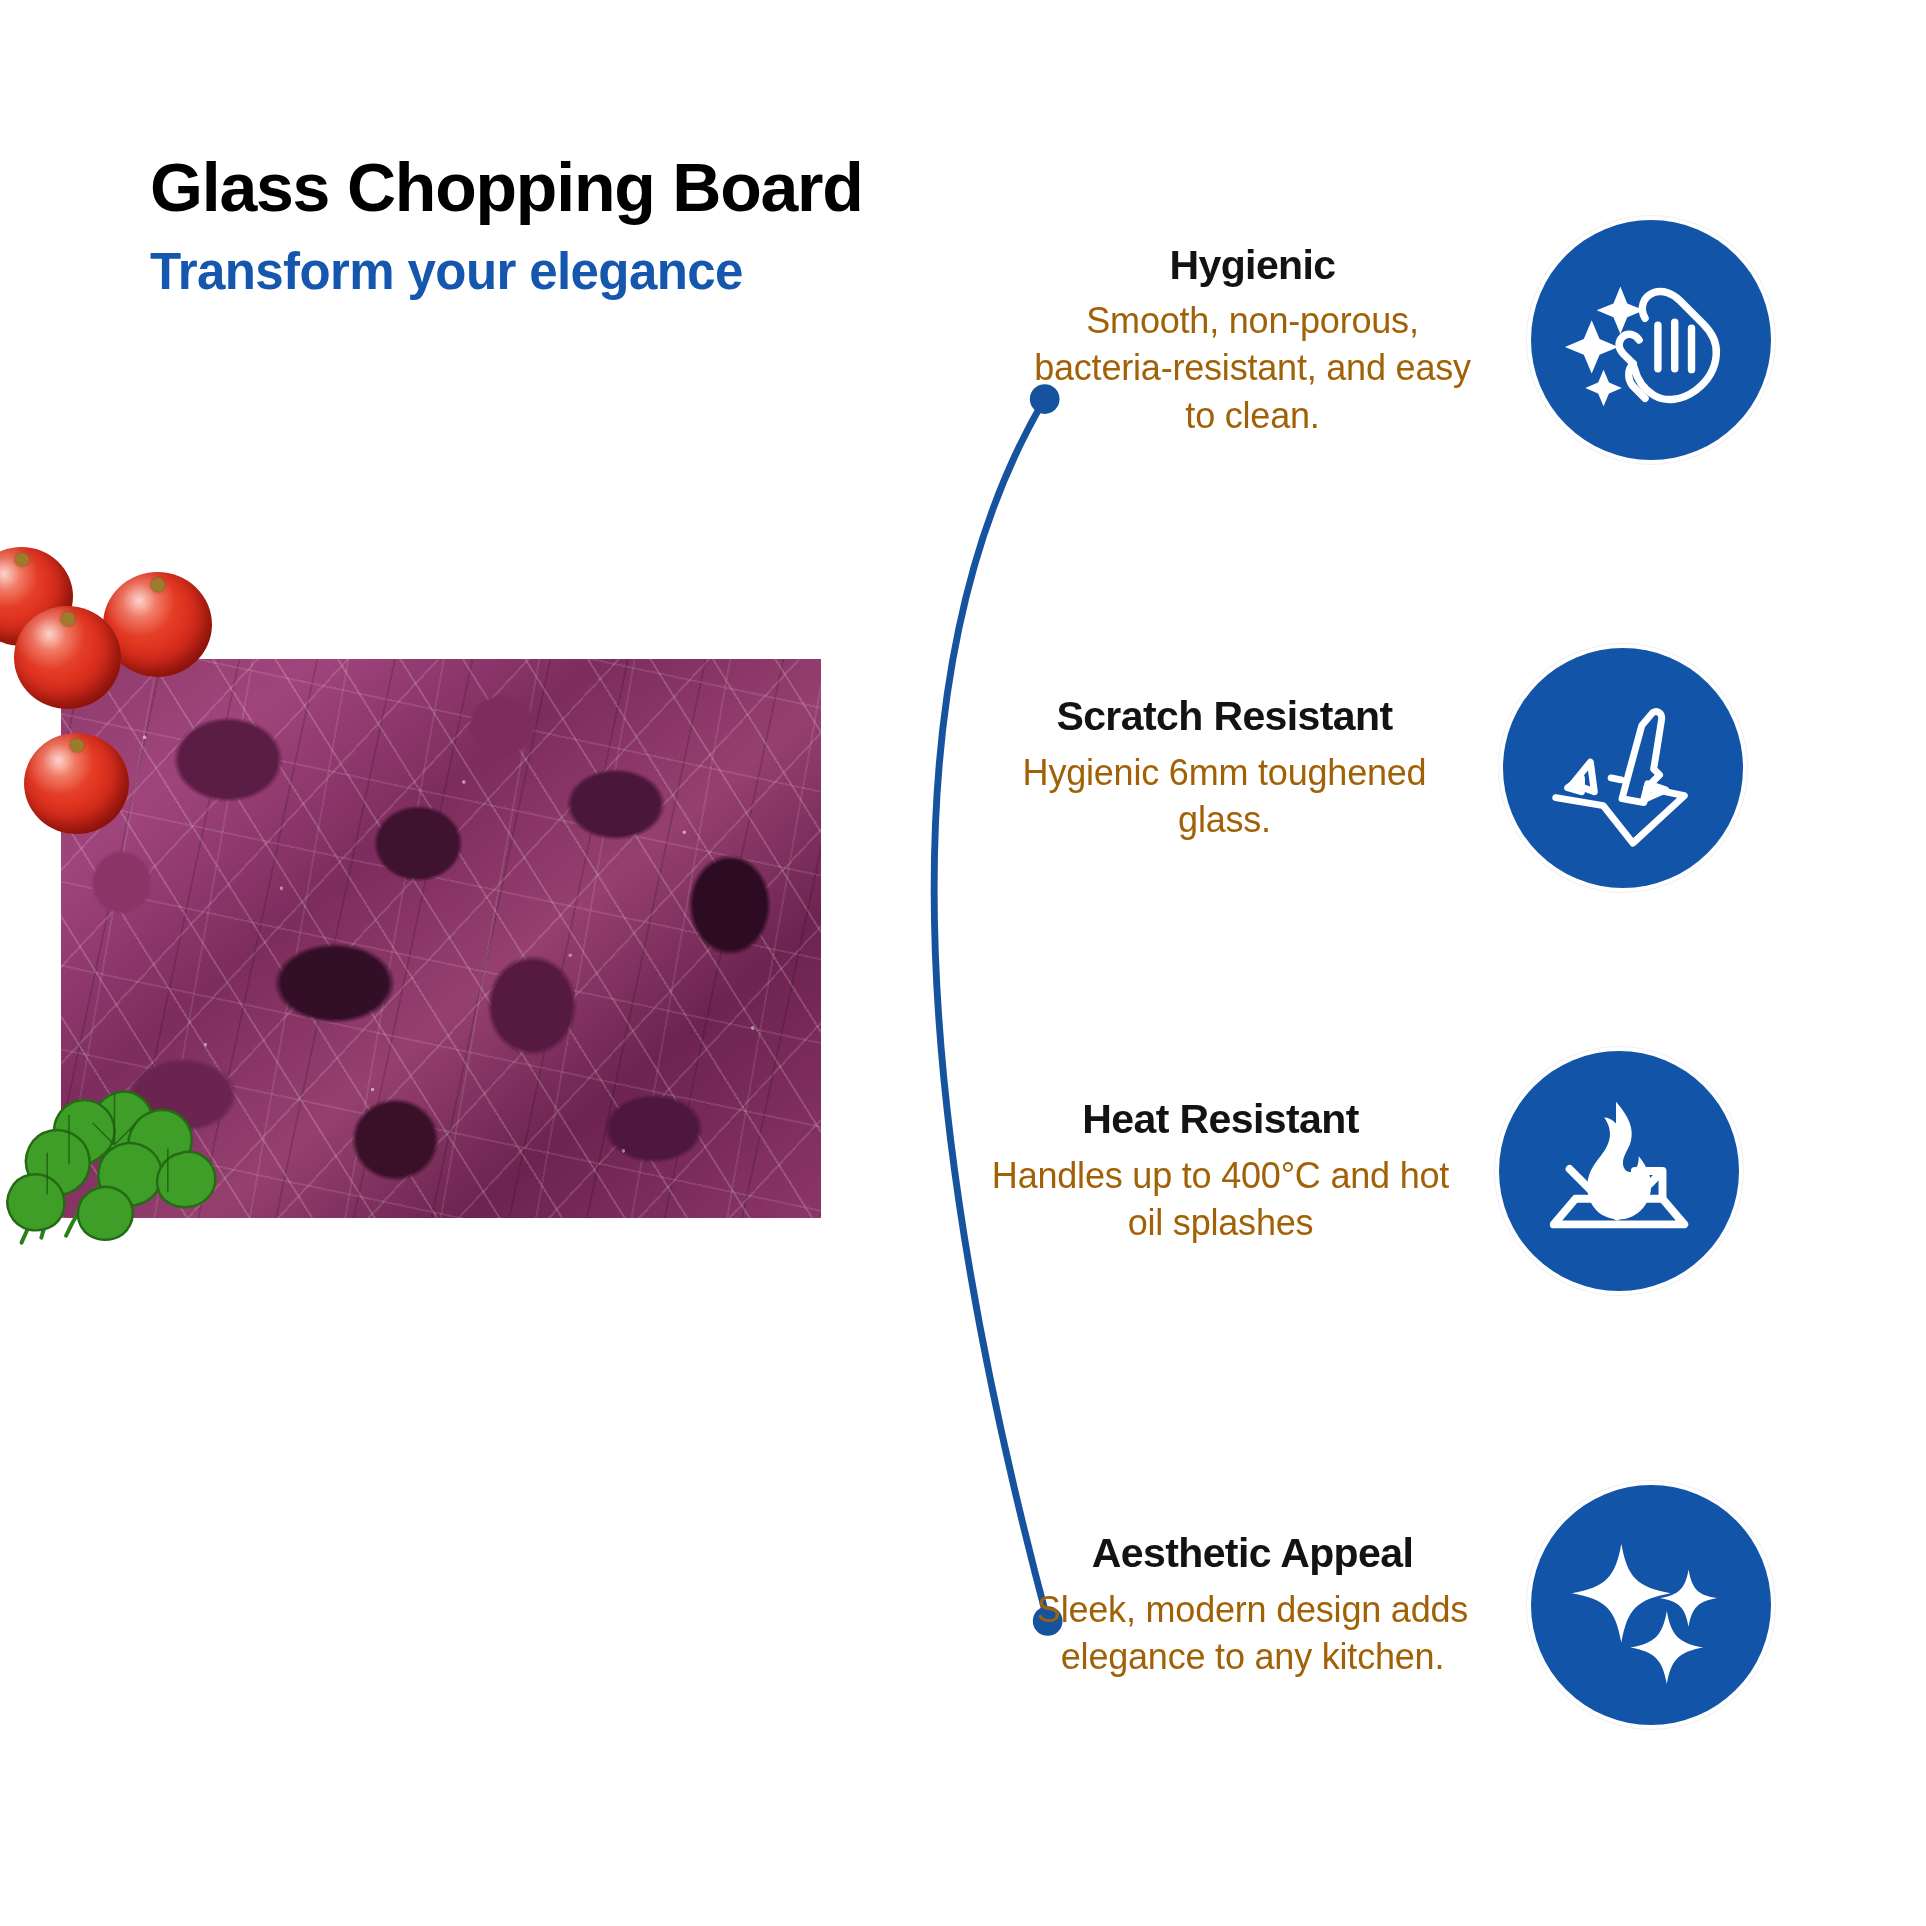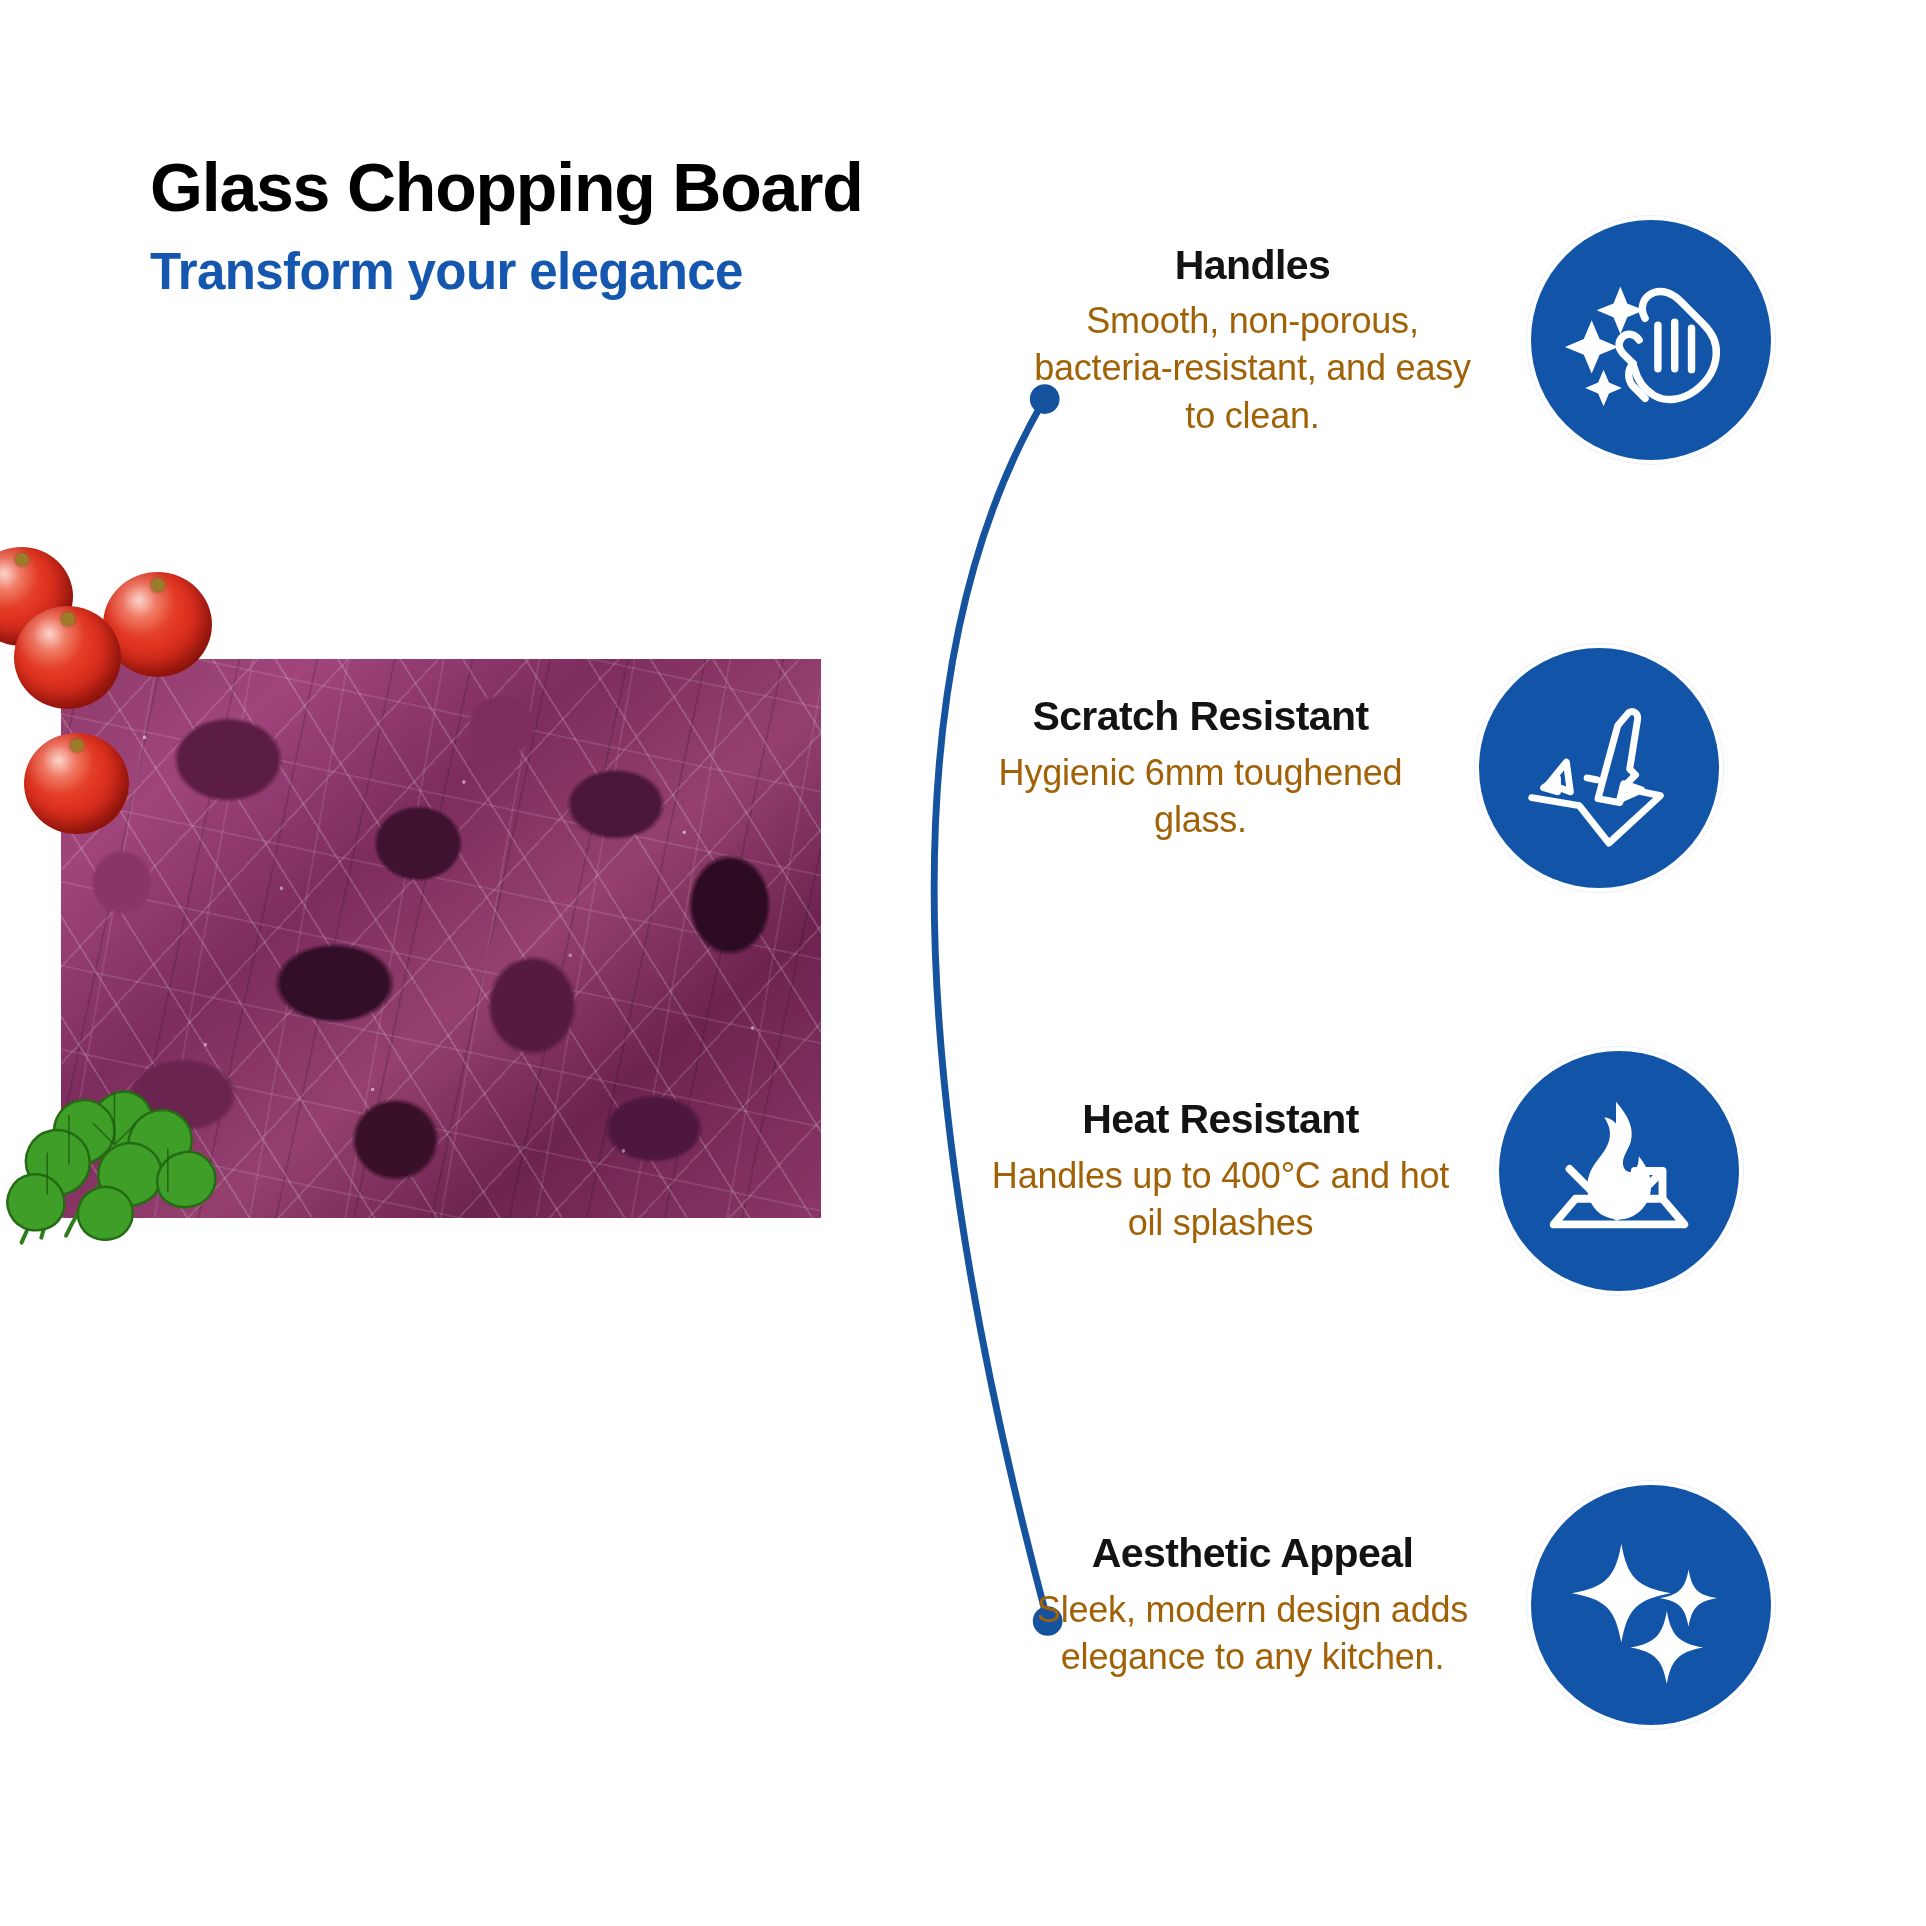--- a/index.html
+++ b/index.html
@@ -127,21 +127,21 @@
     flex:0 0 auto;
     width:240px; height:240px;
     border-radius:50%;
     background:#1254A8;
     display:flex; align-items:center; justify-content:center;
     box-shadow:0 0 0 4px #ffffff, 0 0 0 5px #eef1f5;
   }
   .icon-circle svg { display:block; }
 
   .row1 { left:1020px; top:220px;  }
-  .row2 { left:968px; top:648px;  }
+  .row2 { left:992px; top:648px;  }
   .row3 { left:988px; top:1051px; }
   .row4 { left:1020px; top:1485px; }
 </style>
 </head>
 <body>
 
 <div id="stage">
 
   <div class="headline-wrap">
     <div class="title">Glass Chopping Board</div>
@@ -186,21 +186,21 @@
   </div>
 
   <svg class="connector" viewBox="0 0 1946 1946" width="1927" height="1927">
     <path d="M1055 403 C 915 640, 896 1030, 1058 1637" fill="none" stroke="#16539F" stroke-width="7" stroke-linecap="round"></path>
     <circle cx="1055" cy="403" r="15" fill="#16539F"></circle>
     <circle cx="1058" cy="1637" r="15" fill="#16539F"></circle>
   </svg>
 
   <div class="feature row1">
     <div class="f-text">
-      <div class="f-title">Handles</div>
+      <div class="f-title">Hygienic</div>
       <div class="f-desc">Smooth, non-porous, bacteria-resistant, and easy to clean.</div>
     </div>
     <div class="icon-circle">
       <svg width="174" height="174" viewBox="0 0 176 176">
         <g fill="#ffffff">
           <path d="M57 34 l7 17 17 7 -17 7 -7 17 -7-17 -17-7 17-7z"></path>
           <path d="M28 68 l8 19 19 8 -19 8 -8 19 -8-19 -19-8 19-8z"></path>
           <path d="M40 118 l5.5 13 13 5.5 -13 5.5 -5.5 13 -5.5-13 -13-5.5 13-5.5z"></path>
         </g>
         <g fill="none" stroke="#ffffff" stroke-width="7.5" stroke-linecap="round" stroke-linejoin="round">

